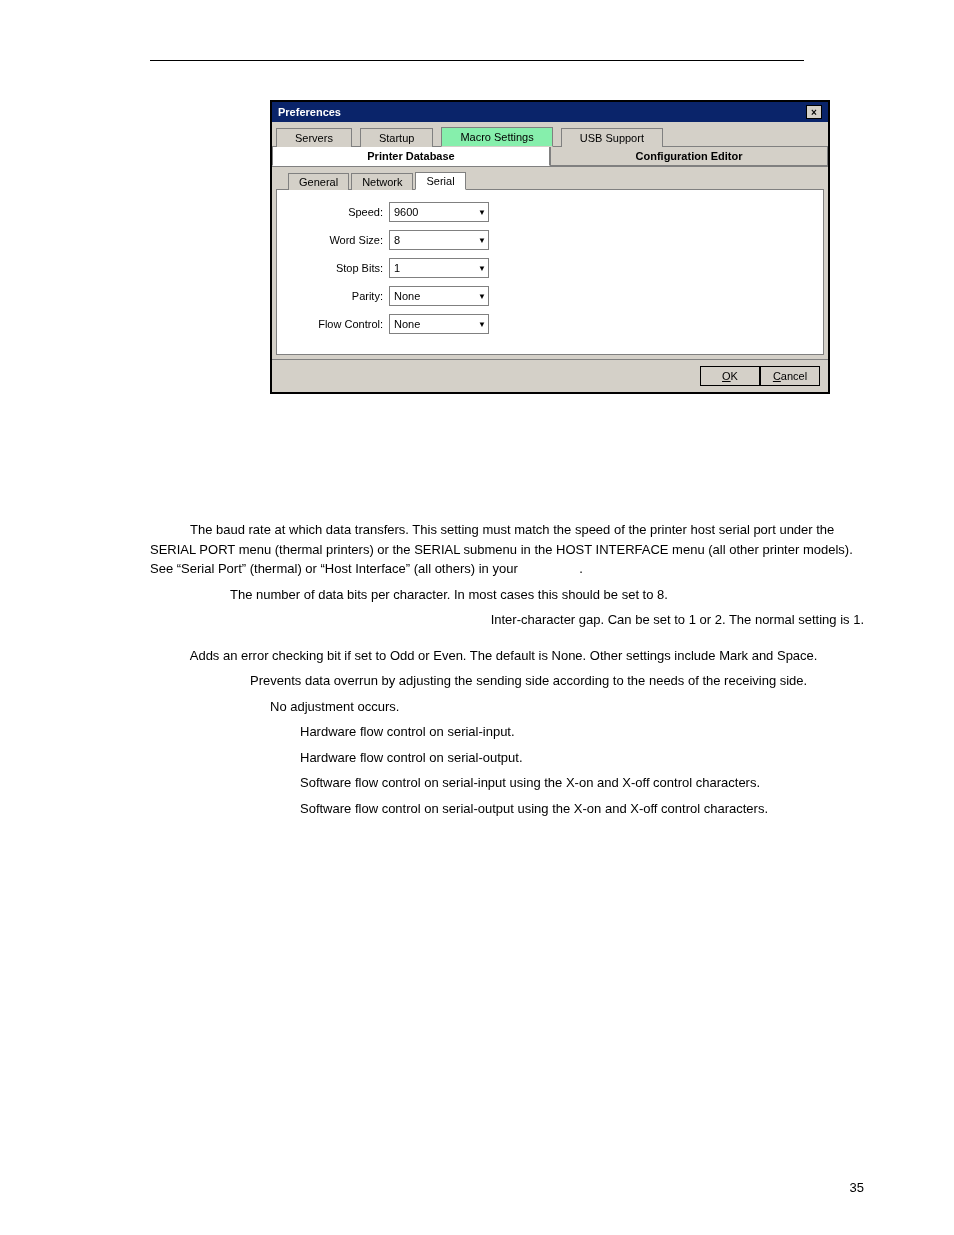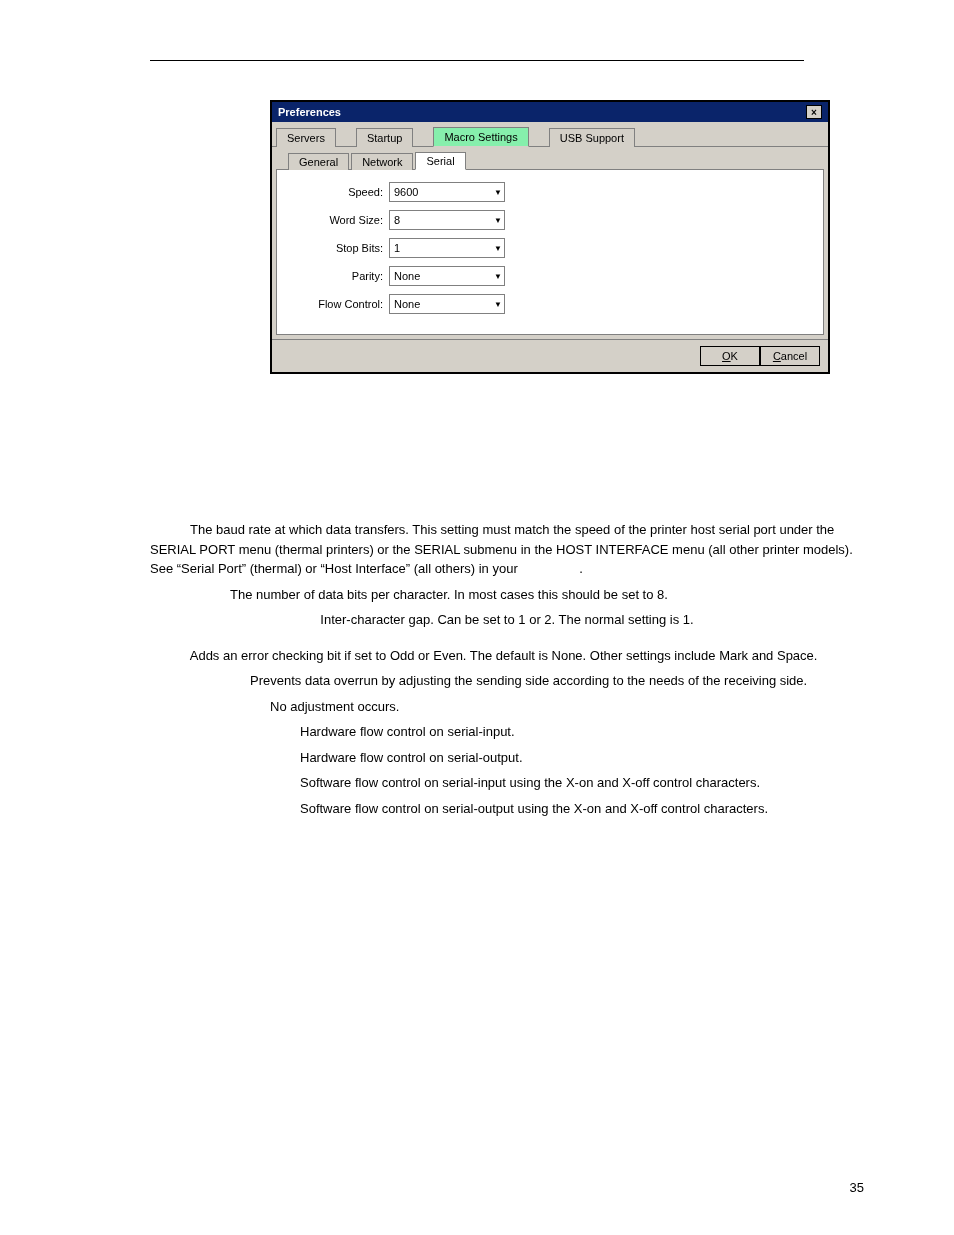--- a/index.html
+++ b/index.html
@@ -68,25 +68,25 @@
     
     .tab-bar {
       display: flex;
       align-items: flex-end;
       padding: 4px 4px 0 4px;
       background: #d4d0c8;
       border-bottom: 1px solid #808080;
     }
 
     .tab {
-      padding: 3px 10px;
+      padding: 3px 18px;
       background: #d4d0c8;
       border: 1px solid #808080;
       border-bottom: none;
-      margin-right: 20px;
+      margin-right: 8px;
       cursor: pointer;
       font-size: 11px;
       position: relative;
       top: 1px;
     }
 
     .tab.active {
       background: #86efac;
       border-bottom: 1px solid #d4d0c8;
       font-weight: normal;
@@ -159,21 +159,21 @@
     }
 
     .form-label {
       text-align: right;
       width: 90px;
       margin-right: 6px;
       font-size: 11px;
     }
 
     .form-select {
-      width: 116px;
+      width: 100px;
       height: 20px;
       font-size: 11px;
       border: 1px solid #808080;
       background: #fff;
       appearance: none;
       -webkit-appearance: none;
       padding: 0 4px;
     }
 
     .select-wrapper {
@@ -246,20 +246,24 @@
       <div class="dialog-close-btn">×</div>
     </div>
 
     <div class="tab-bar">
       <div class="tab">Servers</div>
       <div class="tab">Startup</div>
       <div class="tab active">Macro Settings</div>
       <div class="tab">USB Support</div>
     </div>
 
+    <div class="sub-tab-bar">
+      <div class="sub-tab active">Printer Database</div>
+      <div class="sub-tab">Configuration Editor</div>
+    </div>
 
     <div class="inner-tab-bar">
       <div class="inner-tab">General</div>
       <div class="inner-tab">Network</div>
       <div class="inner-tab active">Serial</div>
     </div>
 
     <div class="content-area">
 
       <div class="form-row">
@@ -334,21 +338,21 @@
 <div class="body-text">
 
   <p class="para">
     The baud rate at which data transfers. This setting must match the speed of the printer host serial port under the SERIAL PORT menu (thermal printers) or the SERIAL submenu in the HOST INTERFACE menu (all other printer models). See “Serial Port” (thermal) or “Host Interface” (all others) in your &nbsp;&nbsp;&nbsp;&nbsp;&nbsp;&nbsp;&nbsp;&nbsp;&nbsp;&nbsp;&nbsp;&nbsp;&nbsp;&nbsp;&nbsp;&nbsp;.
   </p>
 
   <p style="margin-bottom:6px; padding-left: 80px;">
     The number of data bits per character. In most cases this should be set to 8.
   </p>
 
-  <p style="margin-bottom:6px; text-align:center; padding-right: 0;">
+  <p style="margin-bottom:6px; text-align:right; padding-right: 0;">
     Inter-character gap. Can be set to 1 or 2. The normal setting is 1.
   </p>
 
   <p style="margin-bottom:6px;margin-top:16px;">
     &nbsp;&nbsp;&nbsp;&nbsp;&nbsp;&nbsp;&nbsp;&nbsp;&nbsp;&nbsp;&nbsp;Adds an error checking bit if set to Odd or Even. The default is None. Other settings include Mark and Space.
   </p>
 
   <p style="margin-bottom:6px; padding-left: 100px;">
     Prevents data overrun by adjusting the sending side according to the needs of the receiving side.
   </p>

